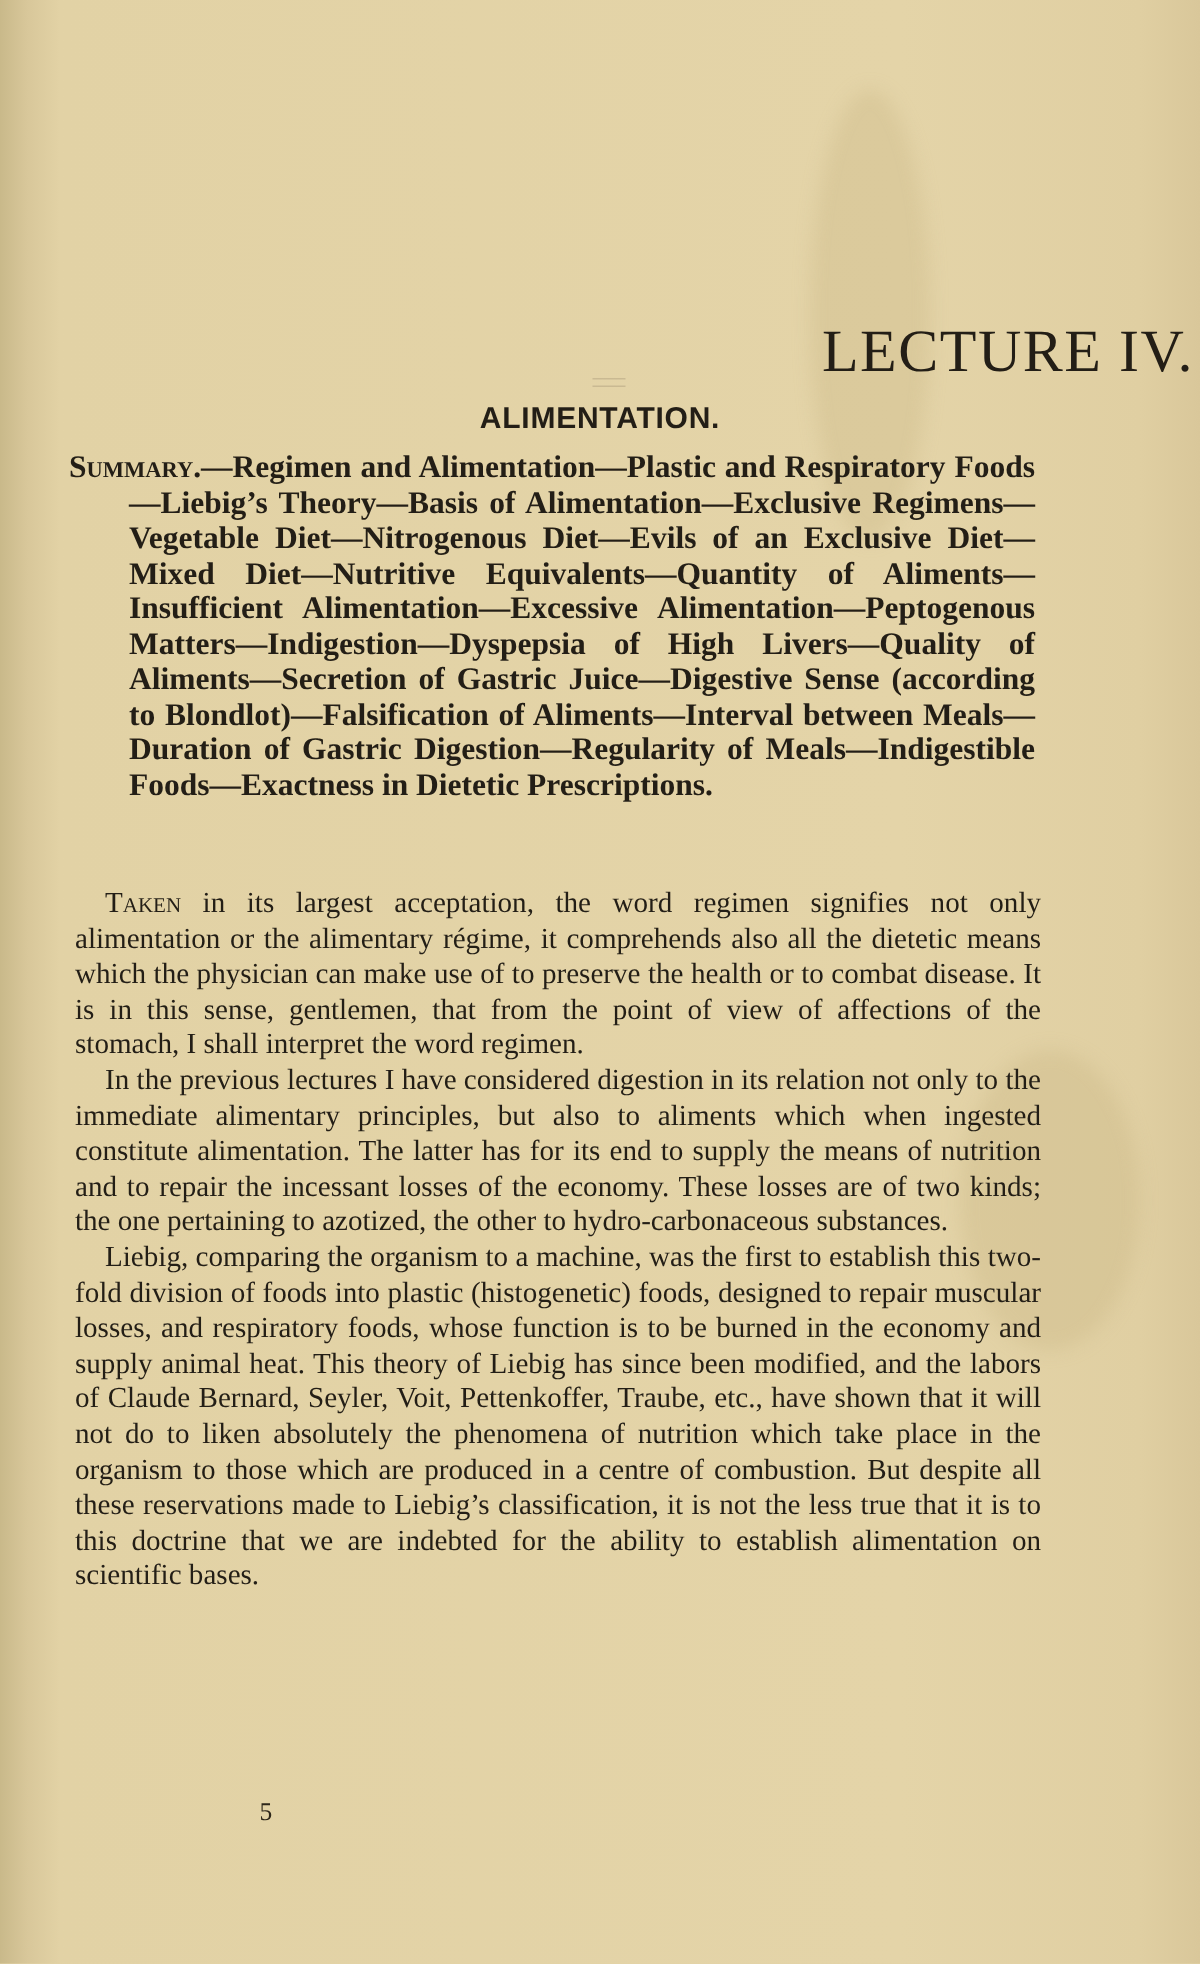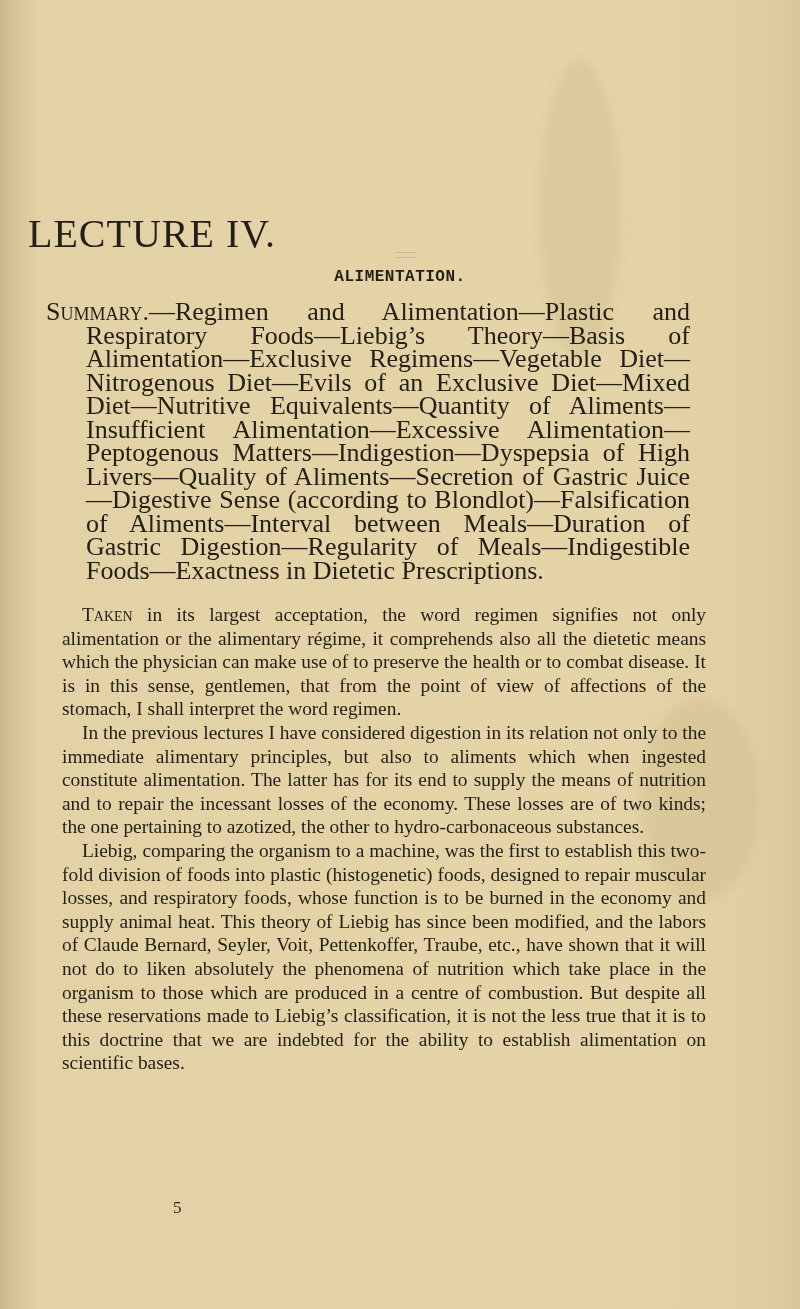--- a/index.html
+++ b/index.html
@@ -19,21 +19,21 @@
   }
   .page {
     position: absolute;
     left: 0; top: 0;
     width: 800px; height: 1309px;
   }
   .lecture-title {
     position: absolute;
     left: 0; width: 796px;
     top: 210px;
-    text-align: left;
+    text-align: right;
     font-family: "Liberation Serif", serif;
     font-size: 40px;
     letter-spacing: 1px;
     font-weight: normal;
     margin: 0;
     padding-left: 28px;
     box-sizing: border-box;
   }
   .title-ornament {
     position: absolute;
@@ -41,50 +41,51 @@
     width: 22px; height: 4px;
     border-top: 1px solid #b9a985;
     border-bottom: 1px solid #b9a985;
     opacity: 0.6;
   }
   .subtitle {
     position: absolute;
     left: 0; width: 800px;
     top: 268px;
     text-align: center;
-    font-family: Liberation Mono, monospace;
-    font-size: 16px;
+    font-family: Liberation Sans, sans-serif;
+    font-size: 20px;
     letter-spacing: 0.5px;
     margin: 0;
   }
   .summary {
     position: absolute;
     left: 46px; top: 300px;
     width: 644px;
     font-family: "Liberation Serif", serif;
-    font-size: 26px;
+    font-size: 21px;
     line-height: 23.5px;
     text-align: justify;
     text-indent: 0;
     padding-left: 40px;
     text-indent: -40px;
     box-sizing: border-box;
     margin: 0;
+    font-weight: bold;
   }
   .sc {
     font-variant: small-caps;
   }
   .body-text {
     position: absolute;
     left: 46px; top: 587px;
     width: 644px;
     font-family: "Liberation Serif", serif;
     font-size: 19.4px;
     line-height: 23.6px;
-    margin: 16px;
+    margin: 4px;
   }
   .body-text p {
     margin: 0;
     text-indent: 20px;
     text-align: justify;
     text-align-last: left;
   }
   .folio {
     position: absolute;
     left: 173px; top: 1198px;

